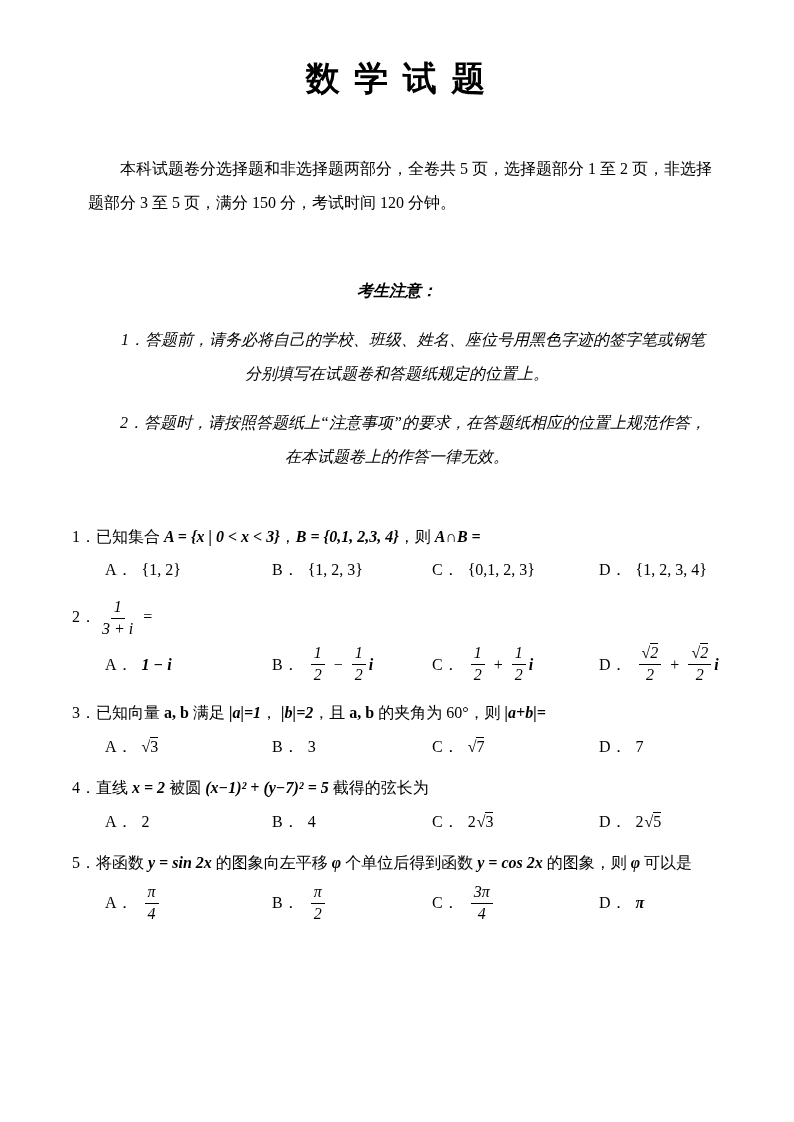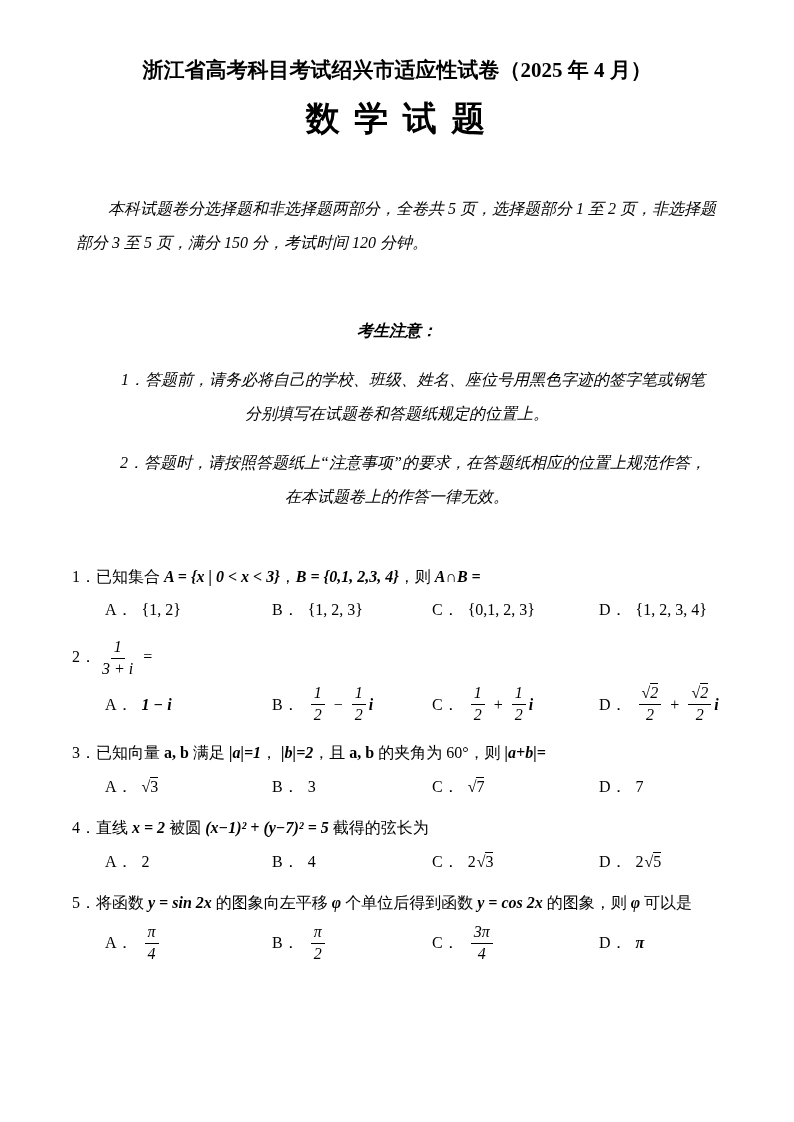--- a/index.html
+++ b/index.html
@@ -9,21 +9,21 @@
     background: #ffffff; color: #000000;
     font-family: "Liberation Serif", "DejaVu Serif", serif;
     font-size: 16px;
     overflow: hidden;
   }
   .page { padding: 56px 72px 0 72px; }
 
   .title1 { text-align: center; font-weight: bold; font-size: 21px; margin-bottom: 12px; }
   .title2 { text-align: center; font-weight: bold; font-size: 34px; letter-spacing: 3px; margin-bottom: 50px; }
 
-  .intro { font-style: italic; line-height: 2.1; text-indent: 2em; margin: 0 0 56px 4px; }
+  .intro { line-height: 2.1; text-indent: 2em; margin: 0 0 56px 16px; }
 
   .notice { margin-bottom: 46px; text-align: center; }
   .notice-head { font-weight: bold; font-style: italic; line-height: 2.0; }
   .note { font-style: italic; line-height: 2.1; text-indent: 2em; margin: 16px; }
 
   .section-head { font-weight: bold; line-height: 2.1; padding-left: 2em; text-indent: -2em; margin-bottom: 6px; }
 
   .question { margin-bottom: 4px; }
   .stem { line-height: 2.1; }
   .m  { font-style: italic; font-weight: bold; }
@@ -49,21 +49,20 @@
   .rad { border-top: 1px solid #000; }
   .coef { margin-right: 1px; }
   .op { margin: 0 6px; }
   .eqsign { margin-left: 4px; }
 </style>
 </head>
 <body>
 
 <div class="page">
 
-  <div class="title1">浙江省高考科目考试绍兴市适应性试卷（2025 年 4 月）</div>
   <div class="title2">数 学 试 题</div>
 
   <p class="intro">本科试题卷分选择题和非选择题两部分，全卷共 5 页，选择题部分 1 至 2 页，非选择题部分 3 至 5 页，满分 150 分，考试时间 120 分钟。</p>
 
   <div class="notice">
     <div class="notice-head">考生注意：</div>
     <p class="note">1．答题前，请务必将自己的学校、班级、姓名、座位号用黑色字迹的签字笔或钢笔分别填写在试题卷和答题纸规定的位置上。</p>
     <p class="note">2．答题时，请按照答题纸上“注意事项”的要求，在答题纸相应的位置上规范作答，在本试题卷上的作答一律无效。</p>
   </div>
 

